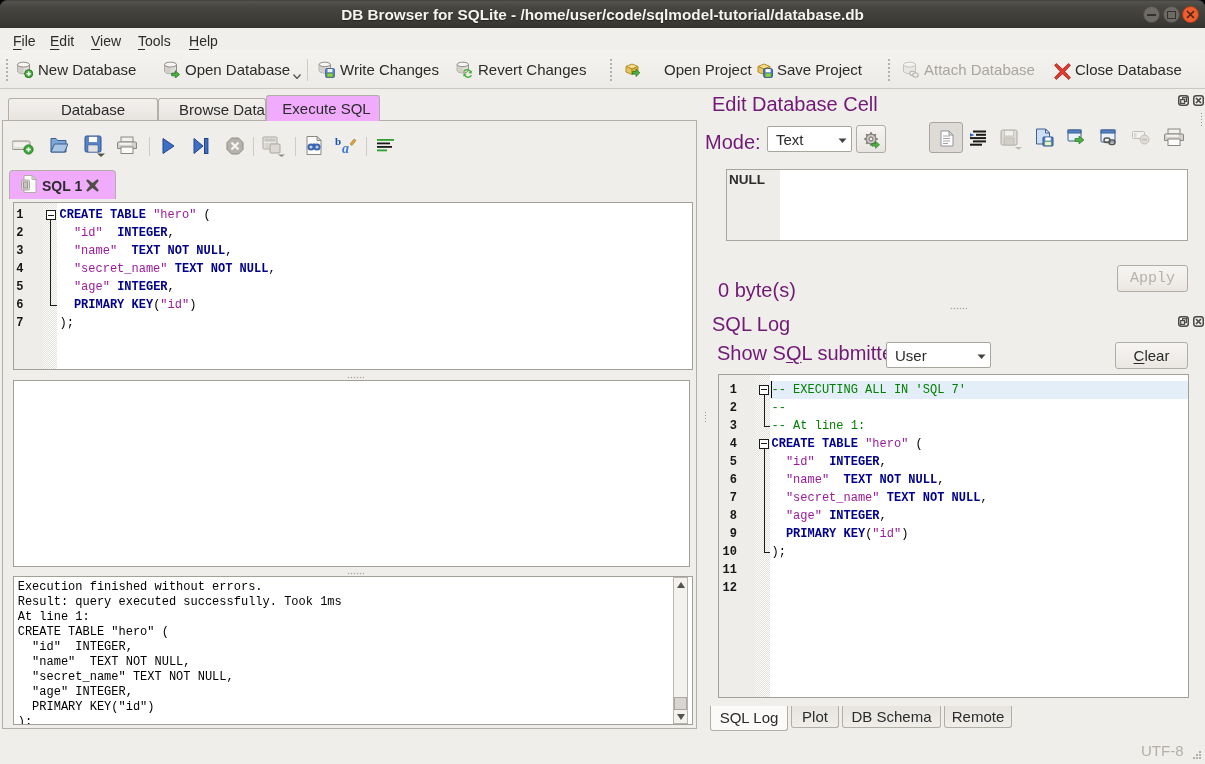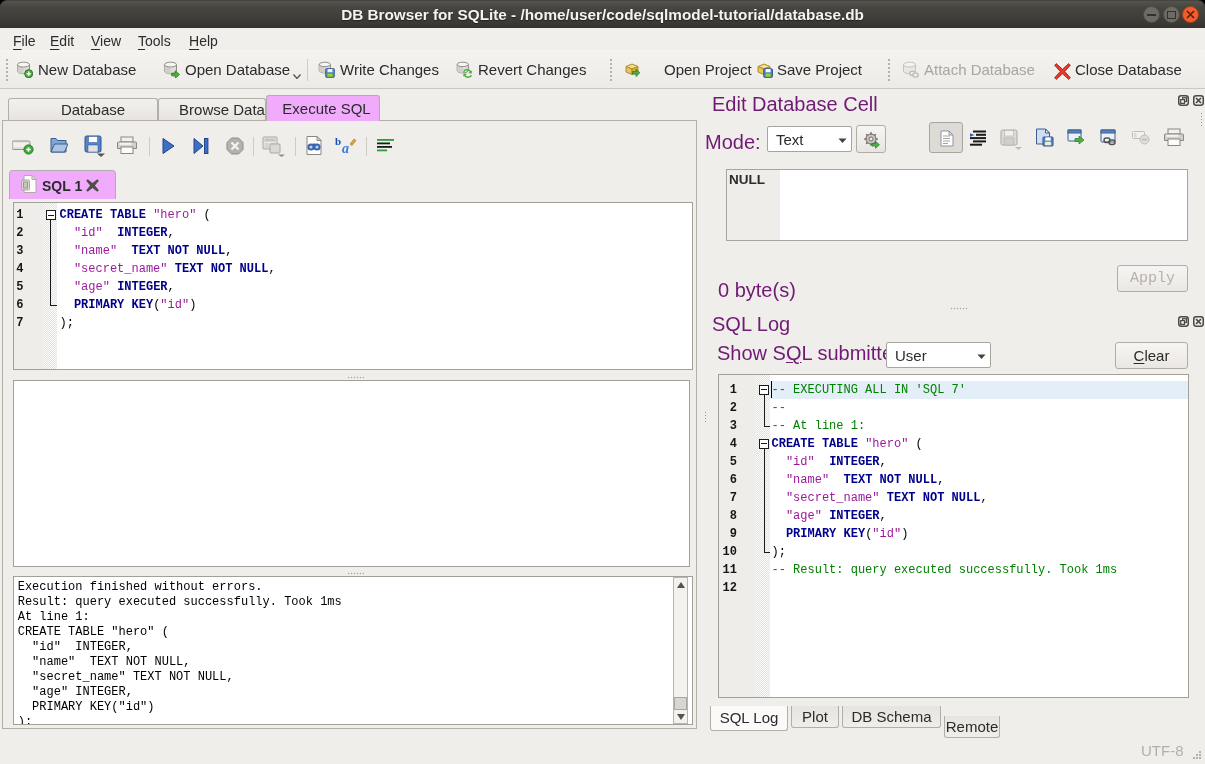--- a/index.html
+++ b/index.html
@@ -432,27 +432,27 @@
     <pre class="abs" style="left:52.5px; top:5.5px; line-height:18px;"><span class="cm">-- EXECUTING ALL IN 'SQL 7'</span>
 <span class="cm">--</span>
 <span class="cm">-- At line 1:</span>
 <span class="kw">CREATE</span> <span class="kw">TABLE</span> <span class="str">"hero"</span> (
   <span class="str">"id"</span>  <span class="kw">INTEGER</span>,
   <span class="str">"name"</span>  <span class="kw">TEXT</span> <span class="kw">NOT</span> <span class="kw">NULL</span>,
   <span class="str">"secret_name"</span> <span class="kw">TEXT</span> <span class="kw">NOT</span> <span class="kw">NULL</span>,
   <span class="str">"age"</span> <span class="kw">INTEGER</span>,
   <span class="kw">PRIMARY</span> <span class="kw">KEY</span>(<span class="str">"id"</span>)
 );
-<span class="cm">-- Result: query executed successfully. Took 1ms</span></pre>
+</pre>
   </div>
 
   <div class="abs" style="left:5px; top:617px; width:78px; height:25px; border:1px solid #b3afa8; border-top:none; border-radius:0 0 3px 3px; background:#fbfaf8; text-align:center; font-size:15px; color:#2b2b2b; line-height:24px; z-index:3;">SQL Log</div>
   <div class="abs" style="left:86px; top:617px; width:48px; height:22px; border:1px solid #b3afa8; border-top:none; border-radius:0 0 3px 3px; background:linear-gradient(#e7e4e0,#f0eeea); text-align:center; font-size:15px; color:#2b2b2b; line-height:21px;">Plot</div>
   <div class="abs" style="left:137px; top:617px; width:99px; height:22px; border:1px solid #b3afa8; border-top:none; border-radius:0 0 3px 3px; background:linear-gradient(#e7e4e0,#f0eeea); text-align:center; font-size:15px; color:#2b2b2b; line-height:21px;">DB Schema</div>
-  <div class="abs" style="left:239px; top:617px; width:56px; height:22px; border:1px solid #b3afa8; border-top:none; border-radius:0 0 3px 3px; background:linear-gradient(#e7e4e0,#f0eeea); text-align:center; font-size:15px; color:#2b2b2b; line-height:21px;margin-top:10px;">Remote</div>
+  <div class="abs" style="left:239px; top:617px; width:68px; height:22px; border:1px solid #b3afa8; border-top:none; border-radius:0 0 3px 3px; background:linear-gradient(#e7e4e0,#f0eeea); text-align:center; font-size:15px; color:#2b2b2b; line-height:21px;">Remote</div>
 </div>
 <div class="abs vdots" style="left:1200px; top:112px; height:16px;"></div>
 <div class="abs" id="statusbar" style="left:0; top:0; width:1205px; height:764px;">
   <span class="abs" style="left:1141px; top:742px; font-size:15px; color:#b3afa9;">UTF-8</span>
   <svg class="abs" style="left:1192px; top:750px;" width="10" height="10" viewBox="0 0 10 10">
     <g fill="#b3afa9">
         <rect x="7" y="1" width="2" height="2"></rect>
         <rect x="4" y="4" width="2" height="2"></rect>
         <rect x="7" y="4" width="2" height="2"></rect>
         <rect x="1" y="7" width="2" height="2"></rect>

